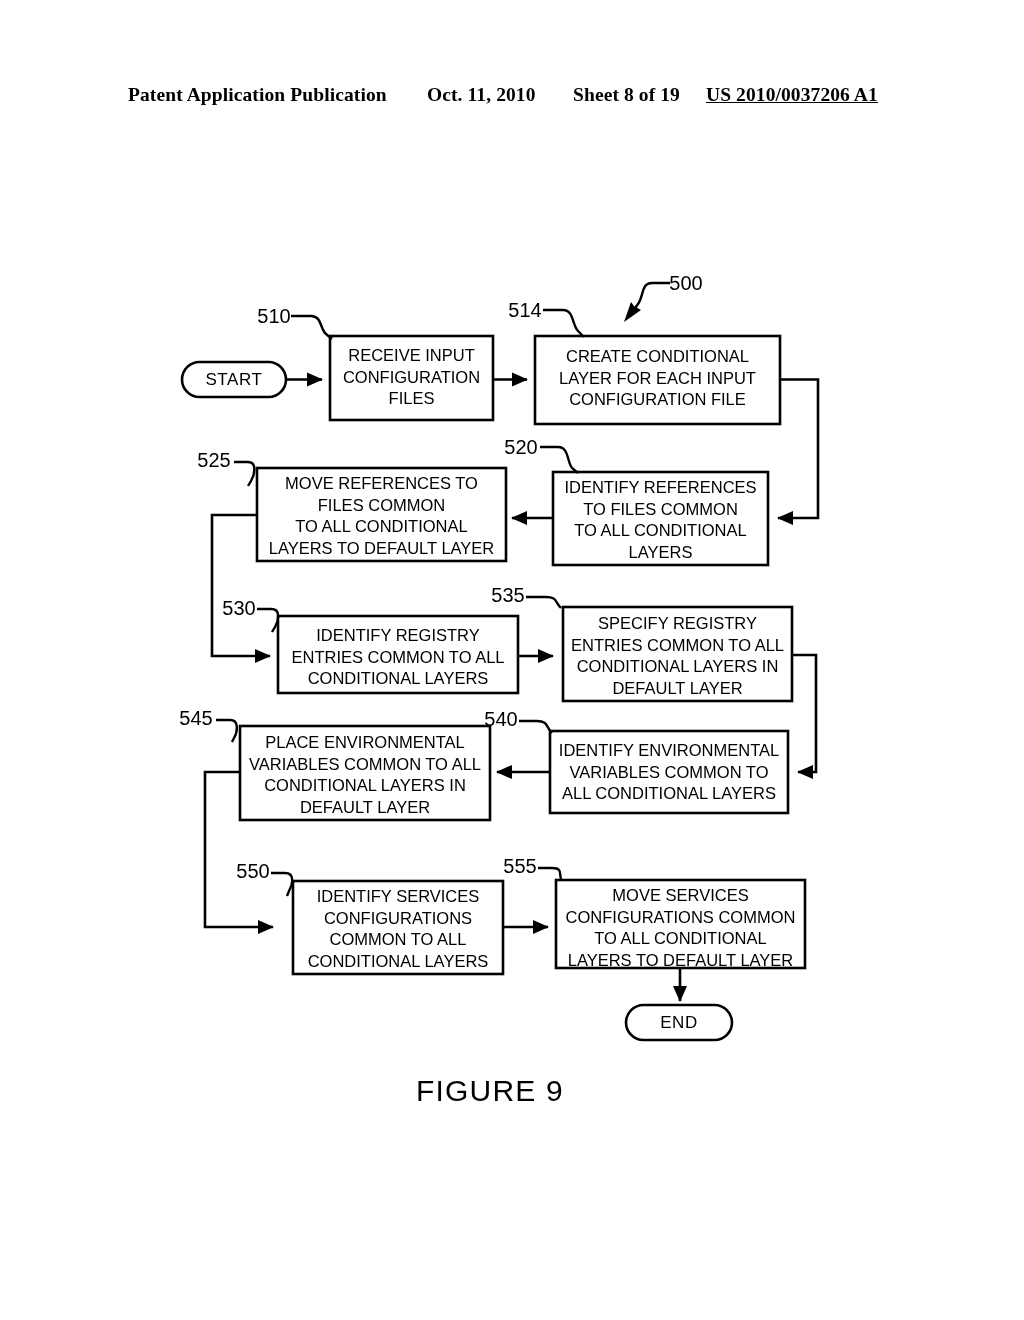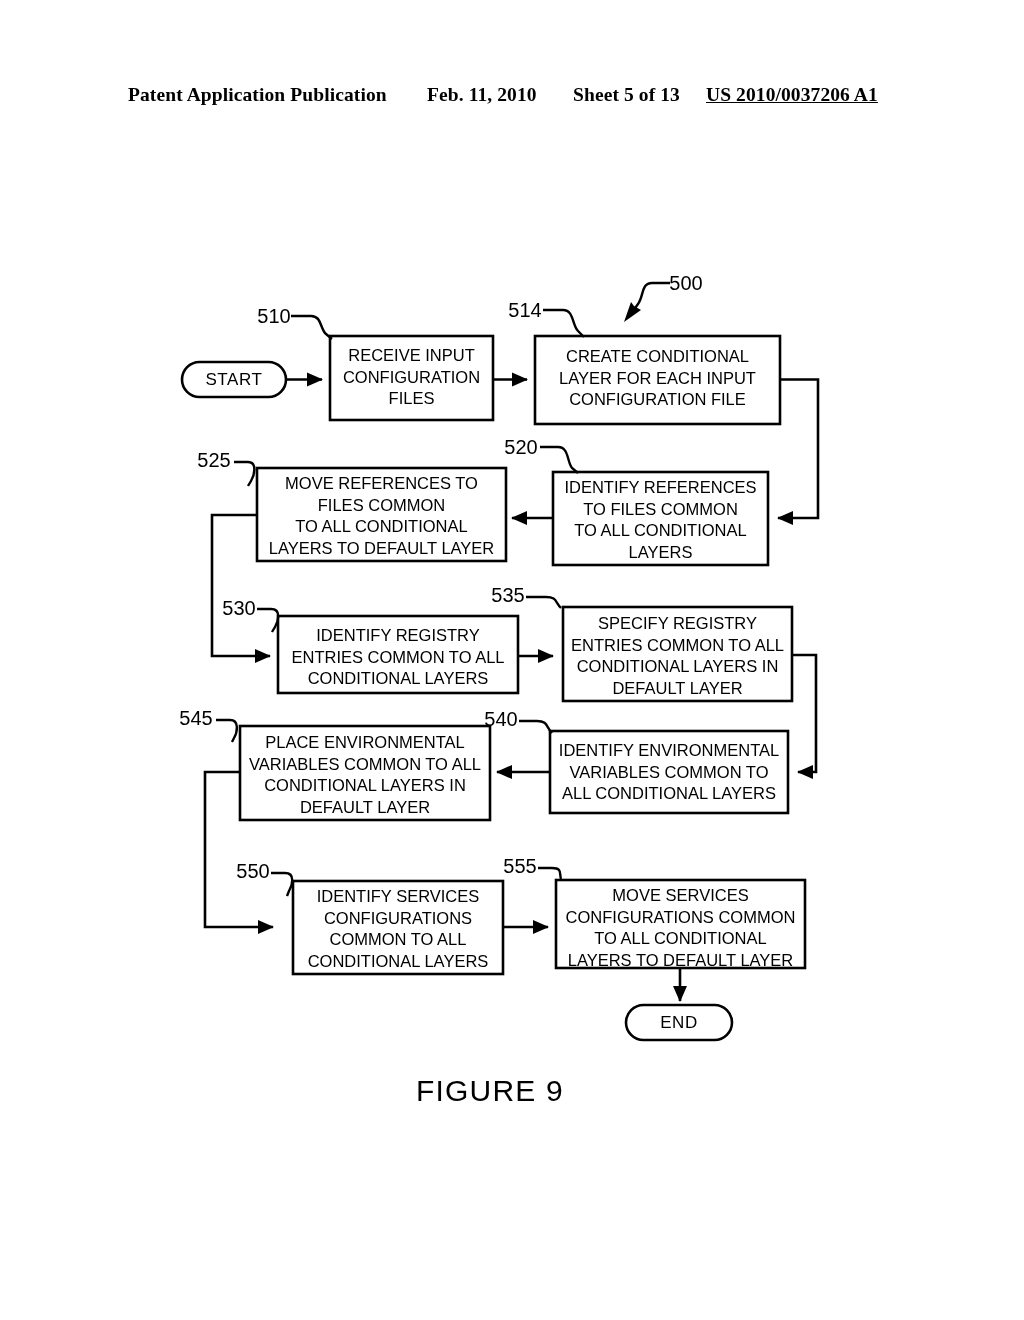--- a/index.html
+++ b/index.html
@@ -97,22 +97,22 @@
   .leadarrow {
     fill: #000000;
     stroke: none;
   }
 </style>
 </head>
 <body>
 
 <div class="page-header">
   <span class="hdr-pub">Patent Application Publication</span>
-  <span class="hdr-date">Feb. 11, 2010</span>
-  <span class="hdr-sheet">Sheet 5 of 13</span>
+  <span class="hdr-date">Oct. 11, 2010</span>
+  <span class="hdr-sheet">Sheet 8 of 19</span>
   <span class="hdr-num">US 2010/0037206 A1</span>
 </div>
 
 <svg id="figure-canvas" viewBox="0 0 1024 1320">
 
   <defs>
     <marker id="arrow" viewBox="0 0 10 10" refX="9.4" refY="5" markerWidth="6.2" markerHeight="6.2" orient="auto-start-reverse">
       <path d="M 0 0.6 L 10 5 L 0 9.4 z" fill="#000000"></path>
     </marker>
   </defs>

